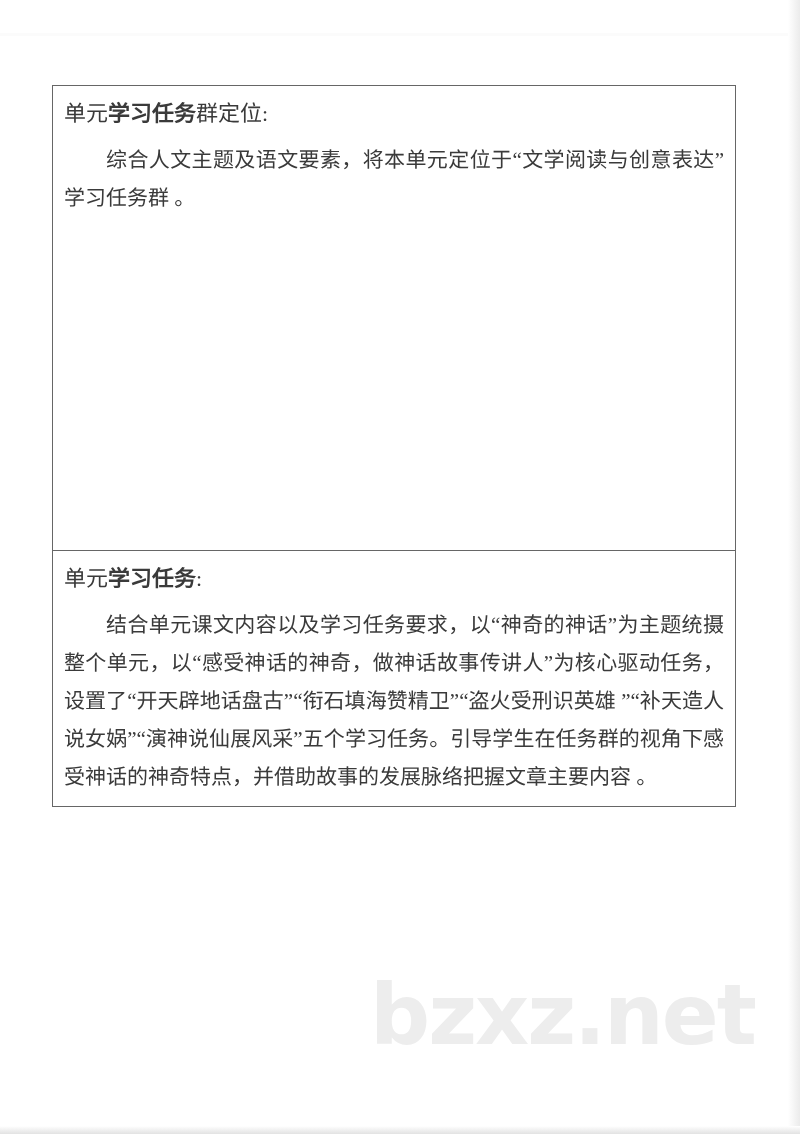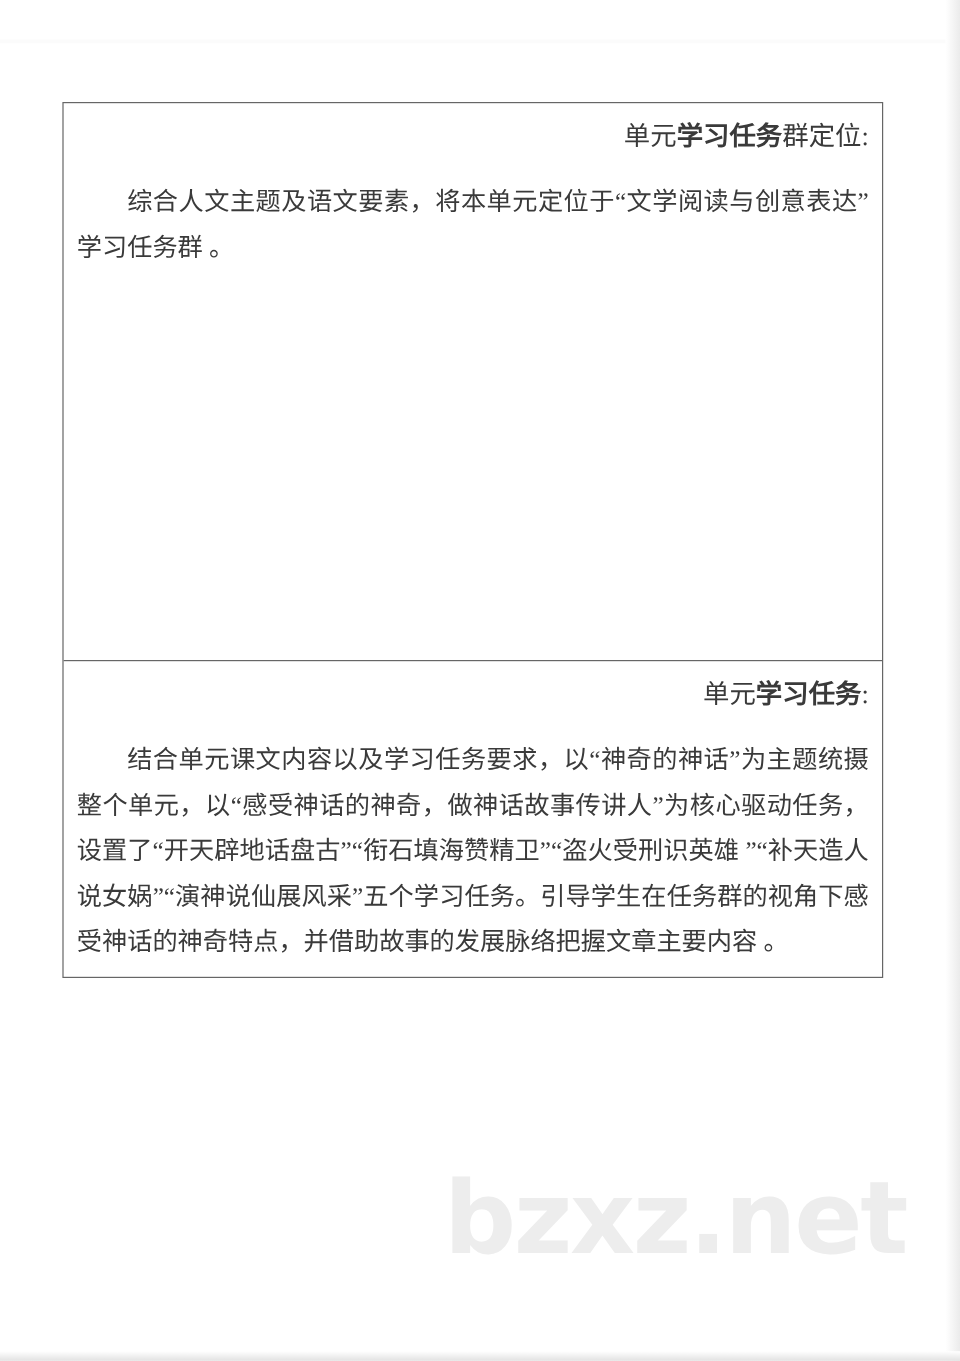--- a/index.html
+++ b/index.html
@@ -20,30 +20,30 @@
     background: #ffffff;
   }
   .cell {
     padding: 9px 11px 10px 11px;
   }
   .cell-1 { min-height: 464px; }
   .cell-2 { min-height: 254px; border-top: 1px solid #666666; }
   .heading {
     font-size: 22px;
     line-height: 38px;
-    text-align: right;
+    text-align: left;
     white-space: nowrap;
   }
   .heading .bold-part { font-weight: bold; }
   .para {
     font-size: 21px;
     line-height: 38px;
     text-align: justify;
     text-indent: 2em;
-    margin-top: 16px;
+    margin-top: 8px;
   }
   .watermark {
     position: absolute;
     left: 370px;
     top: 966px;
     font-family: "DejaVu Sans", sans-serif;
     font-weight: bold;
     font-size: 84px;
     letter-spacing: -2px;
     color: #ededed;

